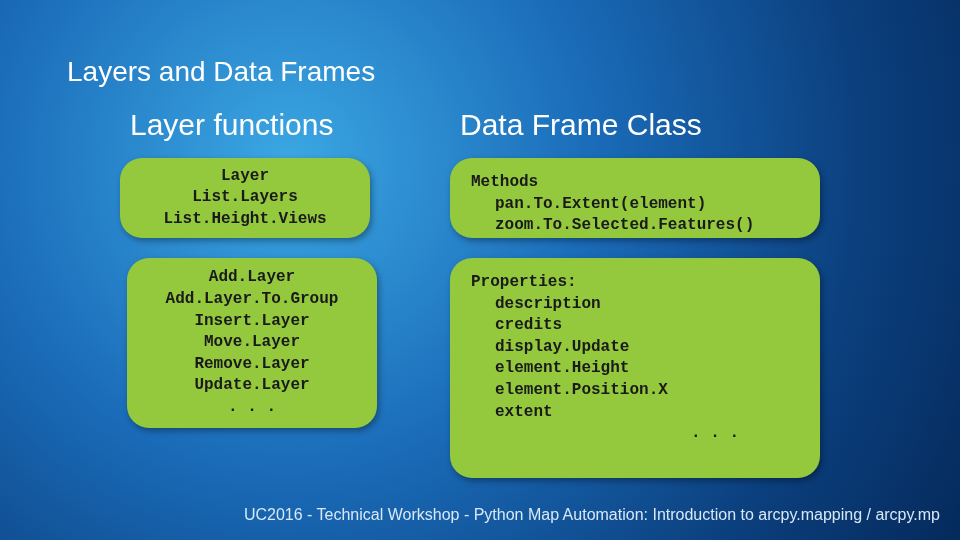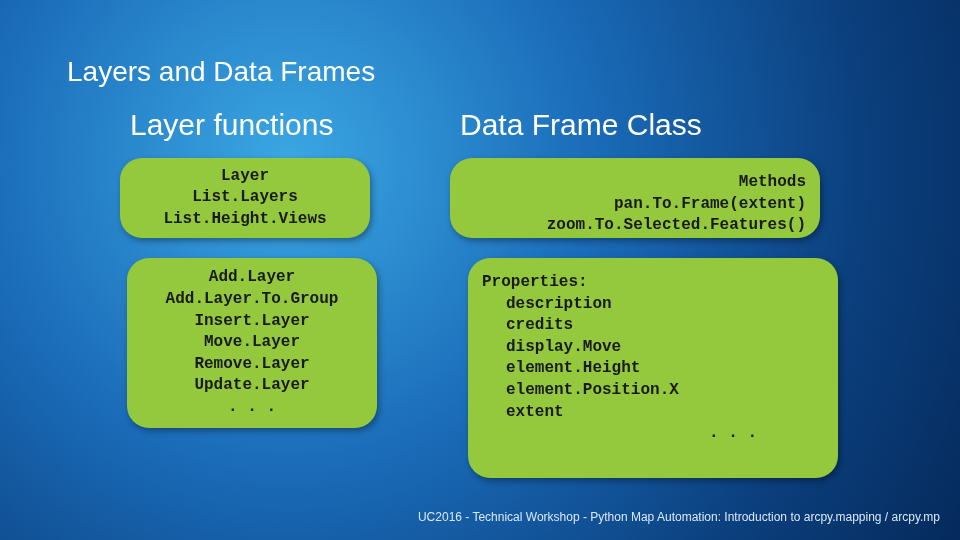--- a/index.html
+++ b/index.html
@@ -37,39 +37,39 @@
   .card {
     position: absolute;
     background: #94c93d;
     border-radius: 22px;
     box-shadow: 2px 3px 6px rgba(0,0,0,0.35);
     color: #1a1a1a;
     font-family: "Courier New", Courier, monospace;
     font-weight: bold;
     font-size: 16px;
     line-height: 1.35;
-    padding: 14px 14px;
+    padding: 14px 21px;
     box-sizing: border-box;
   }
 
   .card.layer-list   { left: 120px; top: 158px; width: 250px; height: 80px; text-align: center; display:flex; flex-direction:column; justify-content:center; }
   .card.layer-ops    { left: 127px; top: 258px; width: 250px; height: 170px; text-align: center; display:flex; flex-direction:column; justify-content:center; }
 
-  .card.methods      { left: 450px; top: 158px; width: 370px; height: 80px; text-align: right; }
-  .card.props        { left: 450px; top: 258px; width: 370px; height: 220px; margin-left: 18px; }
+  .card.methods      { left: 450px; top: 158px; width: 370px; height: 80px; }
+  .card.props        { left: 450px; top: 258px; width: 370px; height: 220px; }
 
   .card .line { white-space: pre; }
   .indent { padding-left: 24px; }
   .ellipsis-right { text-align: center; padding-left: 160px; }
 
   .footer {
     position: absolute;
     bottom: 16px;
     right: 20px;
-    font-size: 12px;
+    font-size: 16px;
     color: #d9e8f7;
     white-space: nowrap;
   }
 </style>
 </head>
 <body>
 
 <div class="slide">
 
   <div class="title">Layers and Data Frames</div>
@@ -88,29 +88,29 @@
     <div class="line">Add.Layer.To.Group</div>
     <div class="line">Insert.Layer</div>
     <div class="line">Move.Layer</div>
     <div class="line">Remove.Layer</div>
     <div class="line">Update.Layer</div>
     <div class="line">. . .</div>
   </div>
 
   <div class="card methods">
     <div class="line">Methods</div>
-    <div class="line indent">pan.To.Frame(extent)</div>
+    <div class="line indent">pan.To.Extent(element)</div>
     <div class="line indent">zoom.To.Selected.Features()</div>
   </div>
 
   <div class="card props">
     <div class="line">Properties:</div>
     <div class="line indent">description</div>
     <div class="line indent">credits</div>
-    <div class="line indent">display.Move</div>
+    <div class="line indent">display.Update</div>
     <div class="line indent">element.Height</div>
     <div class="line indent">element.Position.X</div>
     <div class="line indent">extent</div>
     <div class="line ellipsis-right">. . .</div>
   </div>
 
   <div class="footer">UC2016 - Technical Workshop - Python Map Automation: Introduction to arcpy.mapping / arcpy.mp</div>
 
 </div>
 

